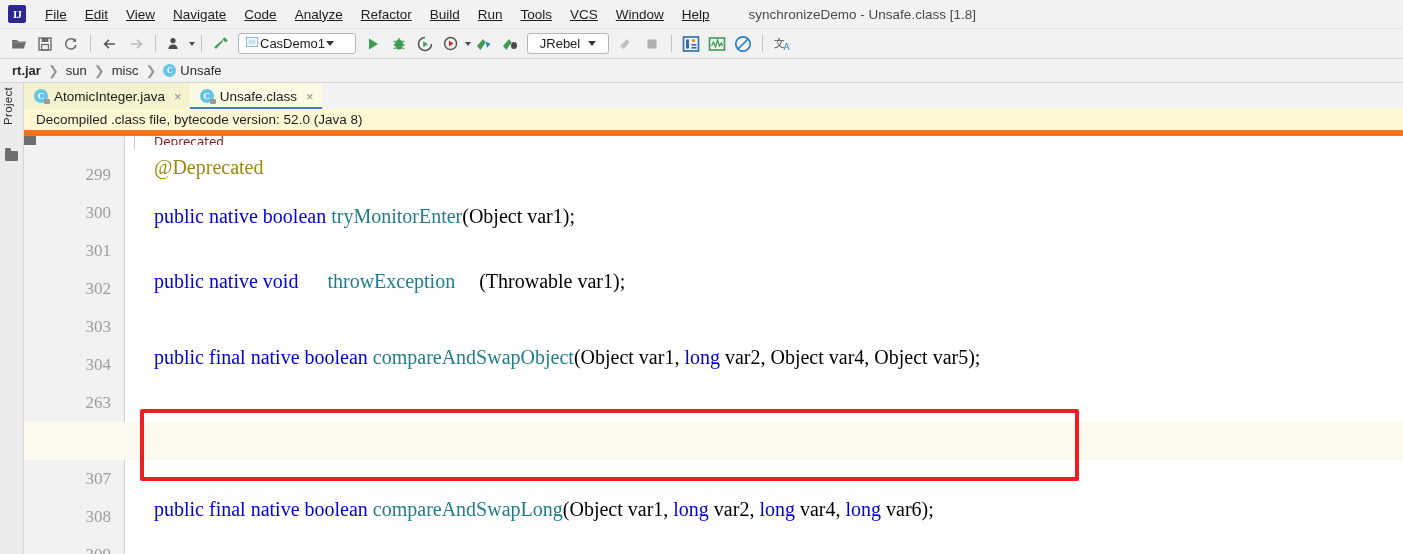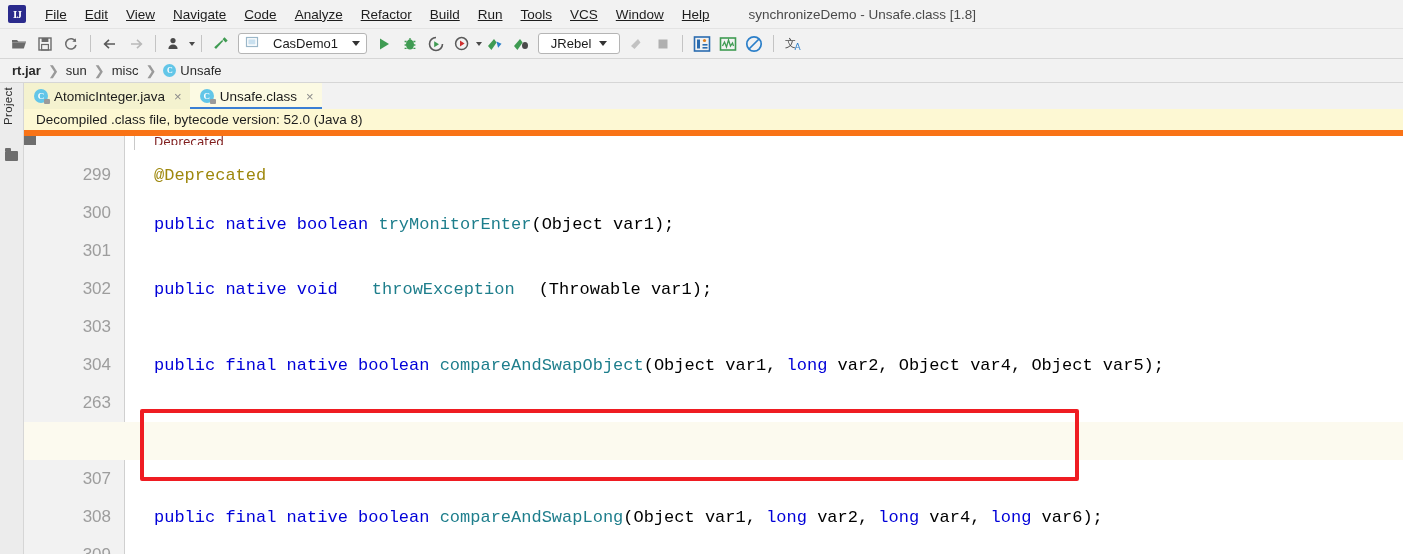--- a/index.html
+++ b/index.html
@@ -43,21 +43,21 @@
     display: flex; align-items: center; padding-left: 6px;
   }
   .tb-btn {
     width: 24px; height: 24px; margin: 0 1px;
     display: flex; align-items: center; justify-content: center;
     border-radius: 3px; cursor: default; flex: none;
   }
   .tb-sep { width: 1px; height: 17px; background: #c4c4c4; margin: 0 6px; flex: none; }
   .tb-combo {
     height: 21px; min-width: 118px; border: 1px solid #b5b5b5; border-radius: 3px;
-    background: #fff; display: flex; align-items: center; gap: 14px;
+    background: #fff; display: flex; align-items: center; gap: 1px;
     padding: 0 6px; margin: 0 4px; font-size: 13px; color: #1b1b1b; cursor: default;
   }
   .tb-combo.jrebel { min-width: 82px; justify-content: center; gap: 8px; }
   .combo-label { white-space: nowrap; }
   .caret-dn {
     width: 0; height: 0; border-left: 4px solid transparent;
     border-right: 4px solid transparent; border-top: 5px solid #333;
   }
   .caret-sm {
     width: 0; height: 0; border-left: 3.5px solid transparent;
@@ -145,27 +145,27 @@
   .codearea {
     position: absolute; left: 102px; top: 0; right: 0; height: 418px;
     font-family: "DejaVu Sans", sans-serif;
   }
 
   .row { position: absolute; left: 0; right: 0; height: 38px; }
   .lineno {
     position: absolute; right: 13px; top: 0; height: 38px;
     display: flex; align-items: center;
     font-size: 17px; color: #9d9d9d;
-    font-family: Liberation Sans, sans-serif;
+    font-family: Liberation Serif, serif;
   }
   .codeline {
     position: absolute; left: 28px; top: 0; height: 38px;
-    display: flex; align-items: center;
-    font-size: 17px; white-space: pre; color: #000;
-    font-family: Liberation Mono, monospace;
+    display: flex; 
+    font-size: 20px; white-space: pre; color: #000;
+    font-family: Liberation Serif, serif;
   }
   .caret-row { background: #fcfaef; }
 
   .kw   { color: #0000d8; }
   .mth  { color: #1e7e8c; }
   .anno { color: #9e880d; }
   .plain{ color: #000000; }
   .hl-ident { background: #e8e4f8; }
 
   

